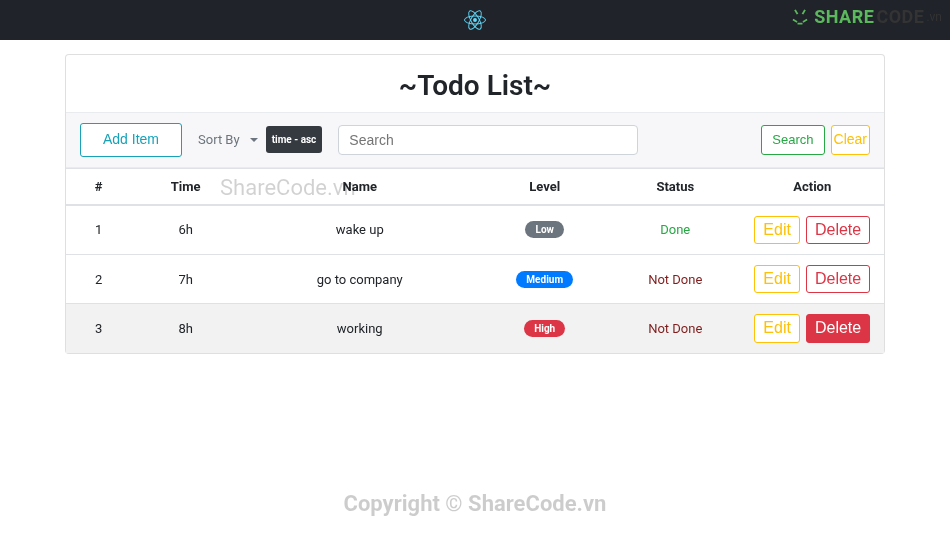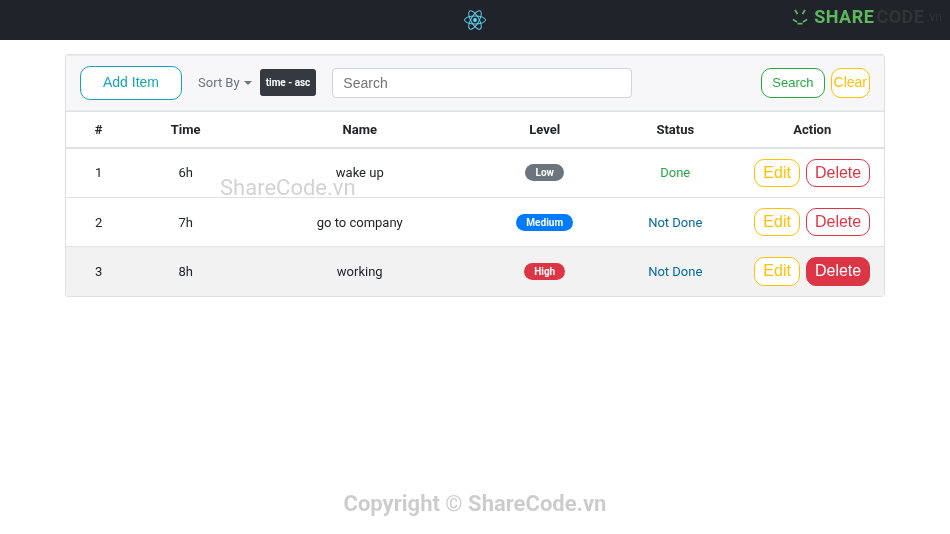--- a/index.html
+++ b/index.html
@@ -8,45 +8,45 @@
 .react-logo { width: 22px; height: 22px; }
 .brand-overlay { position: absolute; top: 6px; right: 8px; font-weight: 700; font-size: 18px; display: flex; align-items: center; gap: 2px; }
 .brand-overlay .share { color: #5cb85c; letter-spacing: 0.5px; }
 .brand-overlay .code { color: #333; letter-spacing: 0.5px; }
 .brand-overlay .vn { color: #333; font-size: 12px; font-weight: 400; }
 .brand-icon { width: 20px; height: 20px; margin-right: 2px; }
 .container { max-width: 820px; margin: 14px auto 0; }
 .card { border: 1px solid rgba(0,0,0,.125); border-radius: 4px; background: #fff; }
 .card-header-title { text-align: center; font-size: 28px; font-weight: 600; padding: 14px 0 10px; }
 .toolbar { background: #f7f7f9; border-top: 1px solid #e9ecef; border-bottom: 1px solid #e9ecef; padding: 10px 14px; display: flex; align-items: center; gap: 16px; }
-.btn { display: inline-flex; align-items: center; justify-content: center; padding: 5px 12px; font-size: 14px; border-radius: 10px; cursor: pointer; background: #fff; border: 1px solid transparent; line-height: 1.4; }
+.btn { display: inline-flex; align-items: center; justify-content: center; padding: 5px 12px; font-size: 14px; border-radius: 3px; cursor: pointer; background: #fff; border: 1px solid transparent; line-height: 1.4; }
 .btn-outline-info { color: #17a2b8; border-color: #17a2b8; padding: 6px 22px; }
 .btn-outline-success { color: #28a745; border-color: #28a745; font-size: 13px; padding: 4px 10px; }
 .btn-outline-warning { color: #ffc107; border-color: #ffc107; font-size: 14px; padding: 4px 2px; }
 .btn-outline-danger { color: #dc3545; border-color: #dc3545; font-size: 13px; padding: 4px 10px; }
 .btn-danger { color: #fff; background: #dc3545; border-color: #dc3545; font-size: 13px; padding: 4px 10px; }
 .btn-sm { font-size: 16px; padding: 2px 8px; }
 .sort-group { display: flex; align-items: center; gap: 8px; font-size: 13px; color: #6c757d; }
-.sort-toggle { display: flex; align-items: center; gap: 4px; cursor: pointer; }
+.sort-toggle { display: flex; align-items: center; gap: 10px; cursor: pointer; }
 .caret-down { width: 0; height: 0; border-left: 4px solid transparent; border-right: 4px solid transparent; border-top: 4px solid #6c757d; }
 .badge-dark { background: #343a40; color: #fff; font-size: 10px; font-weight: 700; padding: 8px 6px; border-radius: 3px; }
 .search-input { flex: 1; max-width: 300px; padding: 6px 10px; font-size: 14px; border: 1px solid #ced4da; border-radius: 4px; background: #fff; color: #495057; }
 .search-actions { display: flex; gap: 6px; margin-left: auto; }
 .table { width: 100%; border-collapse: collapse; }
 .table th { font-weight: 700; font-size: 13px; padding: 10px 8px; text-align: center; border-top: 1px solid #dee2e6; border-bottom: 2px solid #dee2e6; }
 .table td { font-size: 13px; padding: 10px 8px; text-align: center; border-top: 1px solid #dee2e6; vertical-align: middle; }
 .table tbody tr:nth-child(odd) { background: #fff; }
 .table tbody tr:nth-child(even) { background: #fff; }
 .table tbody tr:last-child { background: #f2f2f2; }
 .badge-pill { display: inline-block; padding: 3px 10px; border-radius: 10px; font-size: 10px; font-weight: 700; color: #fff; }
 .badge-secondary { background: #6c757d; }
 .badge-primary { background: #007bff; }
 .badge-danger { background: #dc3545; }
 .status-done { color: #28a745; }
-.status-notdone { color: #0369a1; }
+.status-notdone { color: #7f1d1d; }
 .action-cell { display: flex; gap: 6px; justify-content: center; }
 .card-footer { border-top: 1px solid #e9ecef; background: #f7f7f9; text-align: center; padding: 10px; font-size: 13px; color: #333; }
 .watermark-center { position: absolute; top: 175px; left: 220px; font-size: 22px; color: rgba(0,0,0,0.18); font-weight: 400; pointer-events: none; }
 .footer-copy { position: absolute; bottom: 18px; left: 0; right: 0; text-align: center; font-size: 22px; font-weight: 700; color: rgba(0,0,0,0.2); pointer-events: none; }
 .col-idx { width: 60px; }
 .col-time { width: 100px; }
 .col-name { width: 220px; }
 .col-level { width: 120px; }
 .col-status { width: 120px; }
 .col-action { width: 130px; }
@@ -69,20 +69,21 @@
   <svg class="brand-icon" viewBox="0 0 24 24">
       <path fill="#5cb85c" d="M7 3l3 5-2 1-3-5 2-1zm10 0l2 1-3 5-2-1 3-5zM4 14l-1 2 5 3 1-2-5-3zm16 0l-5 3 1 2 5-3-1-2zM9 21h6v-2H9v2z"></path>
     </svg>
   <span class="share">SHARE</span>
     <span class="code">CODE</span>
     <span class="vn">.vn</span>
 </div>
 
 <div class="container">
   <div class="card">
+    <div class="card-header-title">~Todo List~</div>
 
     <div class="toolbar">
       <button class="btn btn-outline-info">Add Item</button>
       <div class="sort-group">
         <span class="sort-toggle">
           <span>Sort By</span>
           <span class="caret-down"></span>
         </span>
         <span class="badge-dark">time - asc</span>
       </div>

